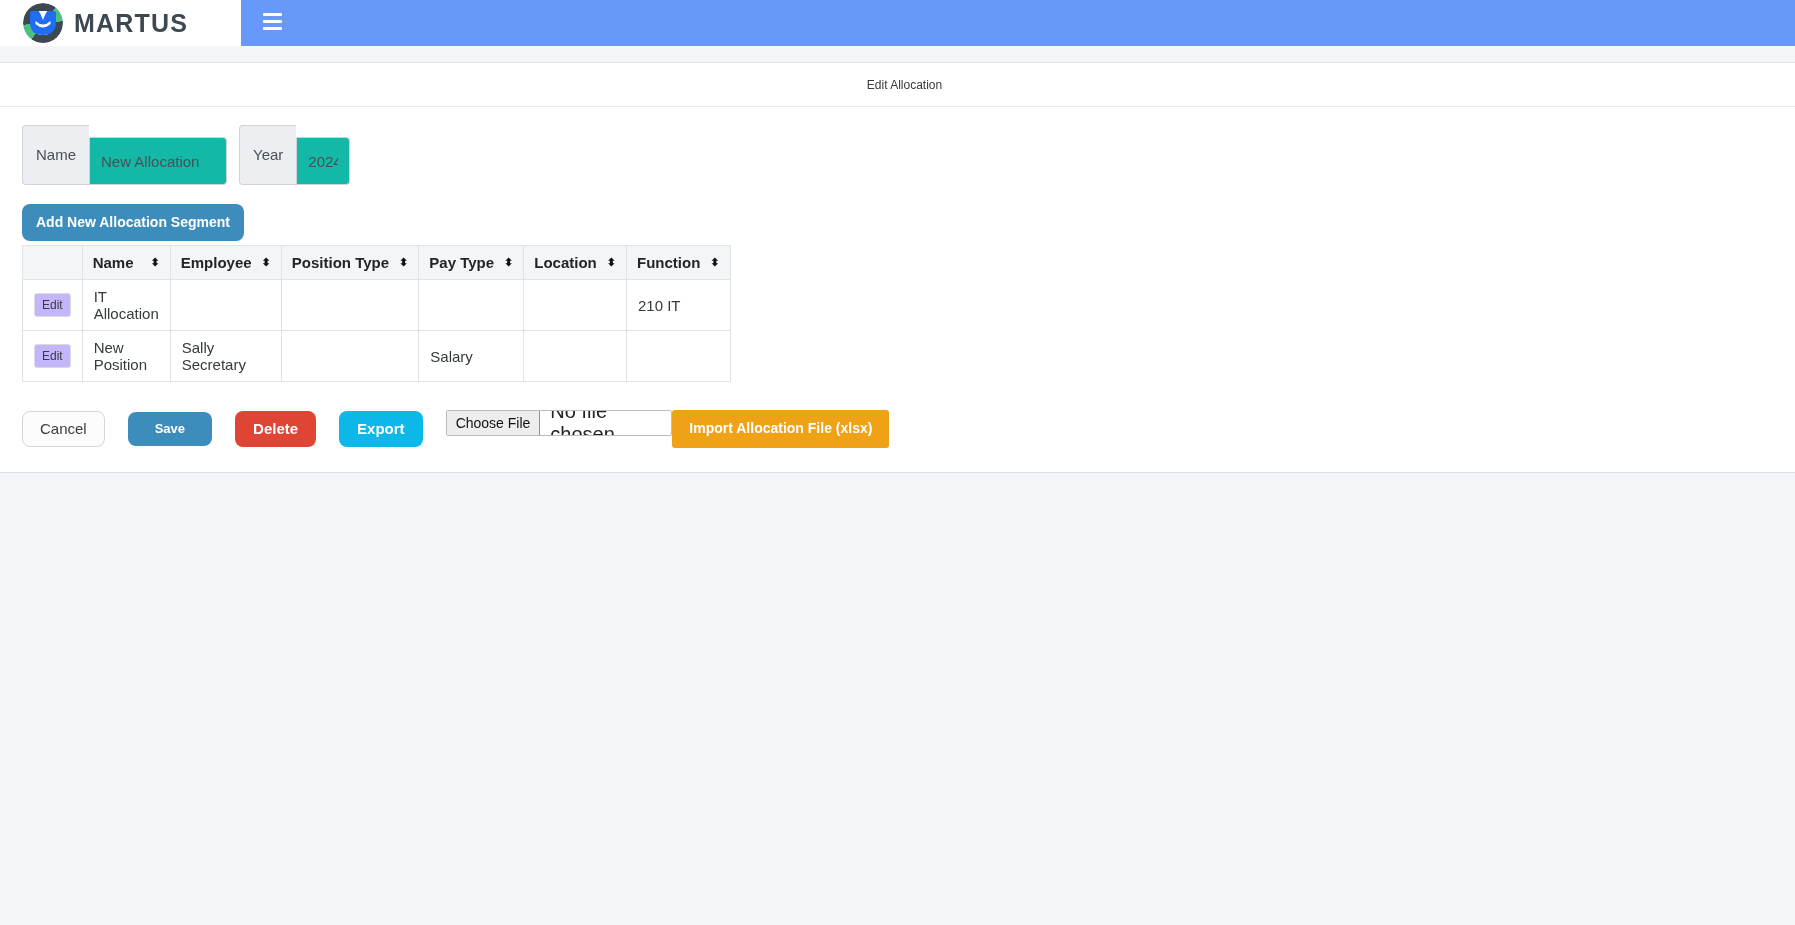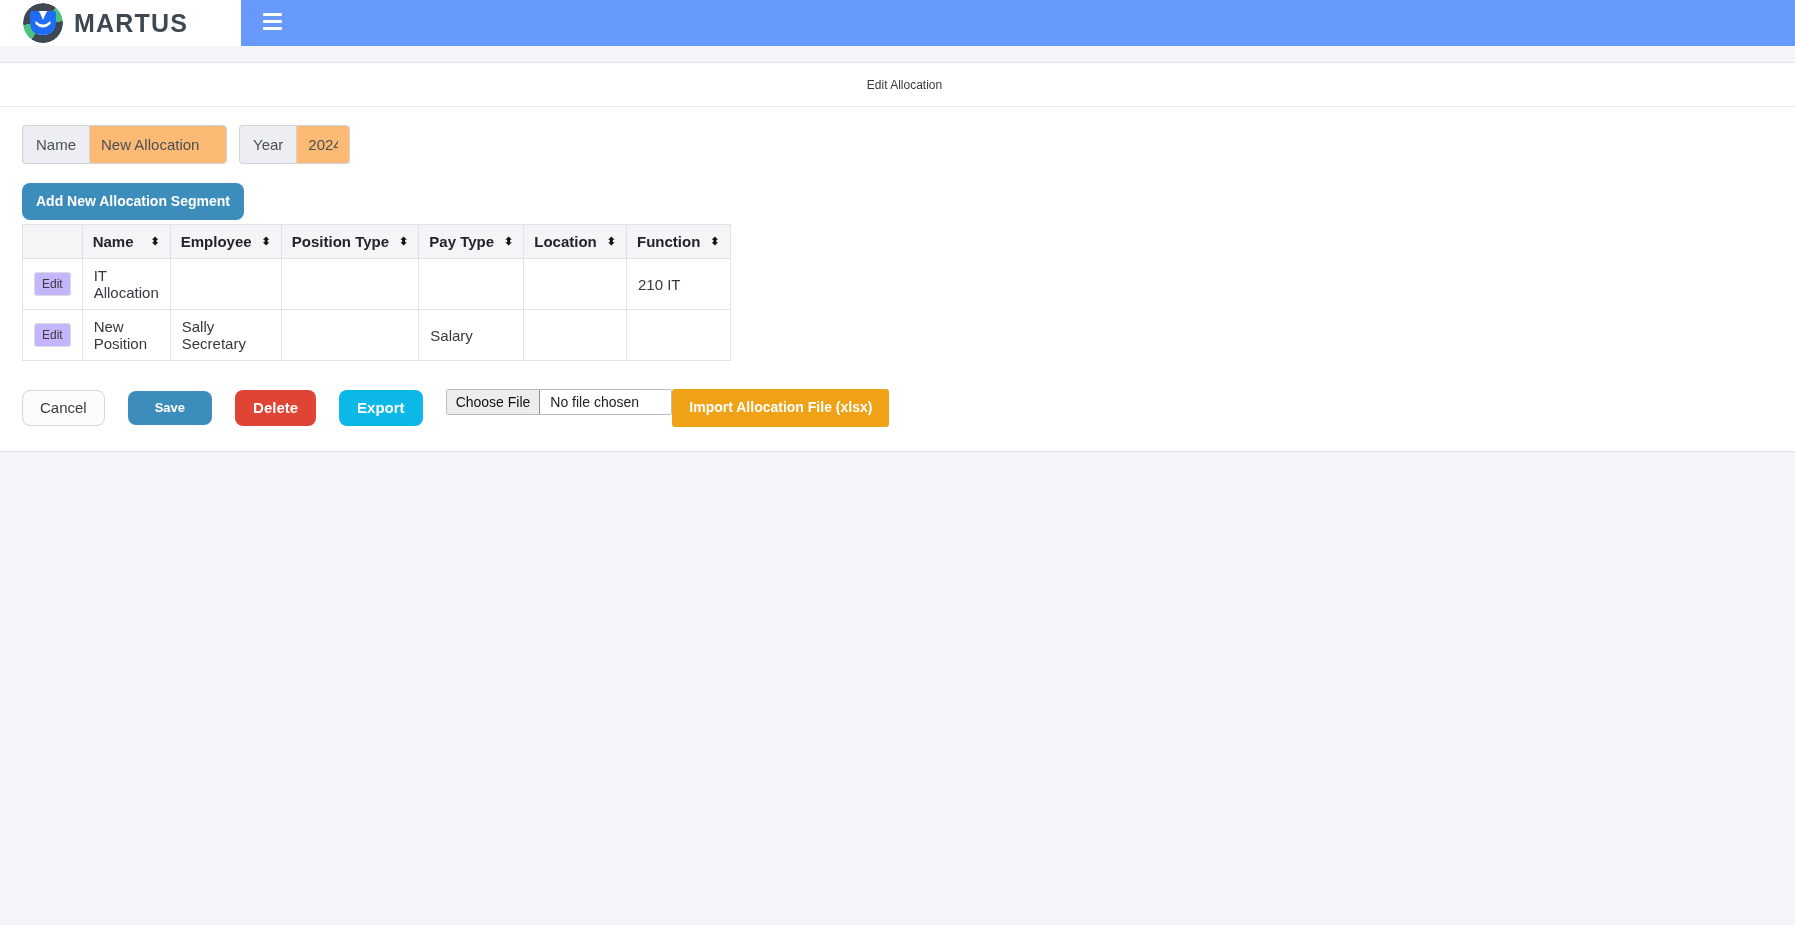--- a/index.html
+++ b/index.html
@@ -121,23 +121,24 @@
     align-items: center;
     line-height: 1.2;
   }
   .input-field {
     border: 1px solid #ced4da;
     border-radius: 0 4px 4px 0;
     padding: 6px 11px;
     font-size: 15px;
     color: #495057;
     font-family: "Liberation Sans", sans-serif;
-    background: #fdba74;
+    background: #14b8a6;
     outline: none;
-    height: 39px;
+    height: 48px;
+    margin-top: 12px;
   }
   .input-name { width: 138px; }
   .input-year { width: 54px; }
 
   
   .btn {
     border: 1px solid transparent;
     border-radius: 8px;
     font-size: 14px;
     font-family: "Liberation Sans", sans-serif;
@@ -261,21 +262,21 @@
     align-items: center;
     font-size: 14px;
     color: #111;
     cursor: pointer;
     font-family: "Liberation Sans", sans-serif;
   }
   .file-name {
     display: flex;
     align-items: center;
     padding: 0 10px;
-    font-size: 14px;
+    font-size: 20px;
     color: #222;
     width: 131px;
   }
   .file-import-wrap { display: flex; align-items: stretch; gap: 0; }
   .import-holder { display: flex; align-items: center; }
 </style>
 </head>
 <body>
 
 <div class="navbar">

